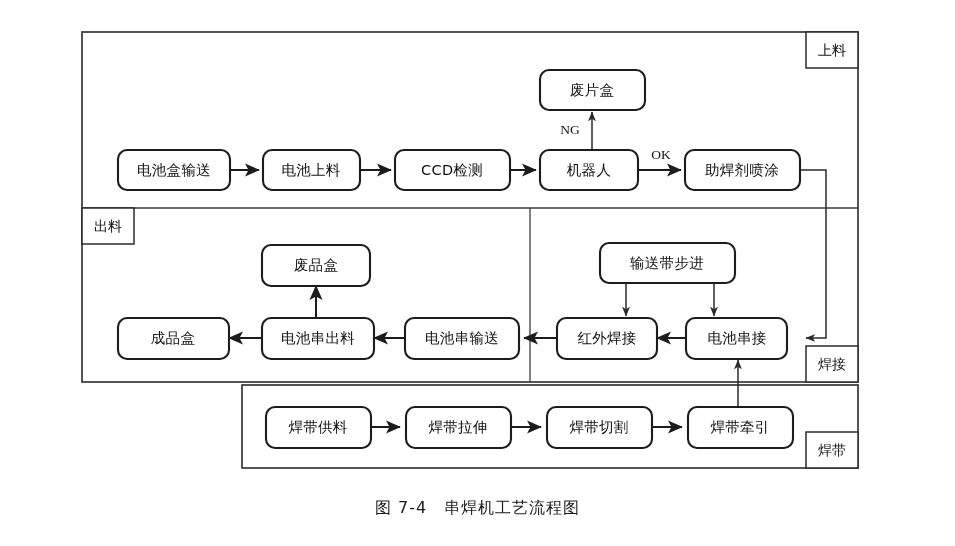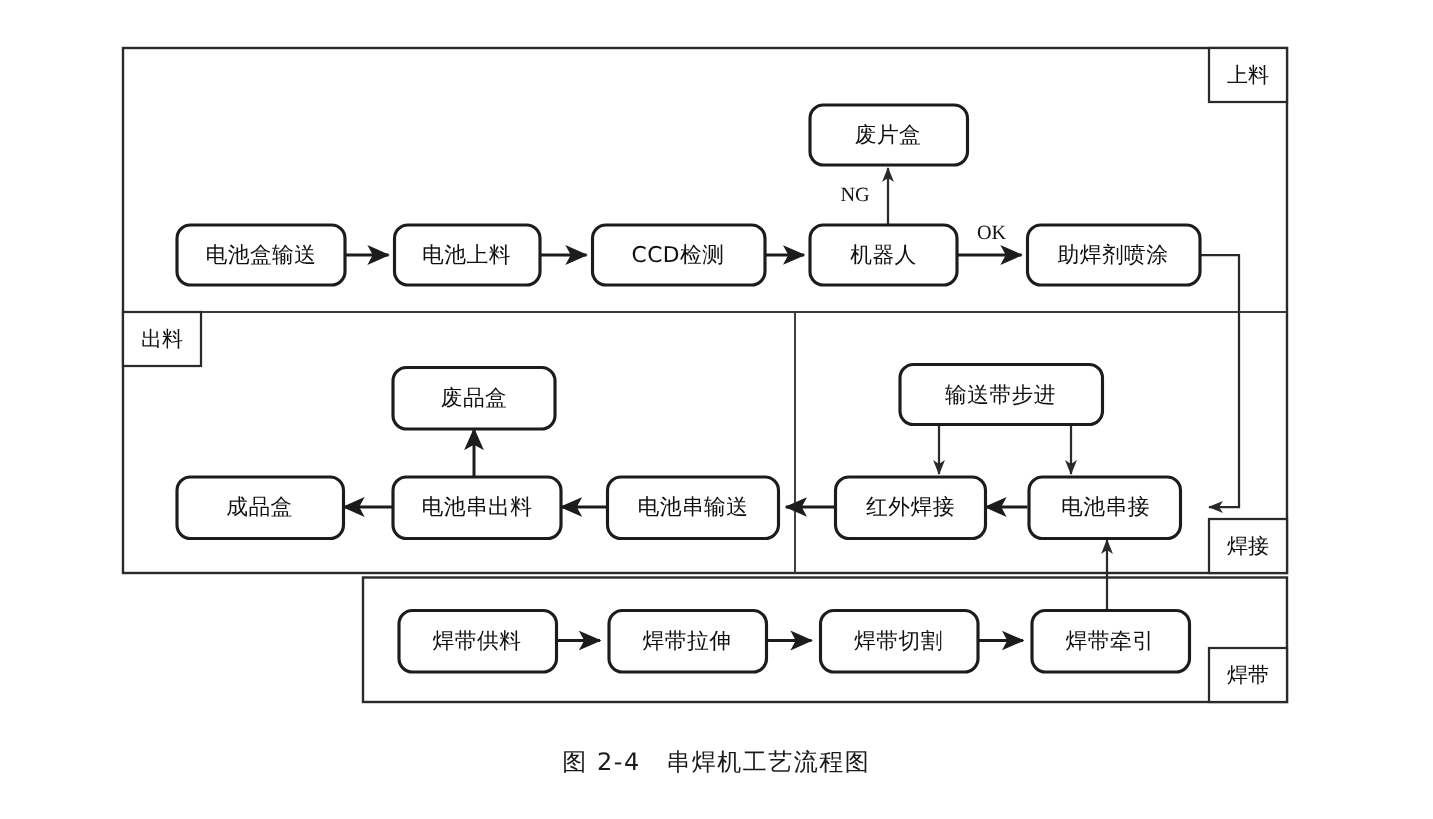--- a/index.html
+++ b/index.html
@@ -238,15 +238,15 @@
       <rect class="node-box" x="547" y="407" width="105" height="41" rx="9" ry="9"></rect>
       <text class="node-label" x="599" y="428">焊带切割</text>
     </g>
     <g>
       <rect class="node-box" x="688" y="407" width="105" height="41" rx="9" ry="9"></rect>
       <text class="node-label" x="740" y="428">焊带牵引</text>
     </g>
 
   </svg>
 
-  <div class="caption-text">图 2-4　串焊机工艺流程图</div>
+  <div class="caption-text">图 7-4　串焊机工艺流程图</div>
 
 </div>
 
 </body></html>

